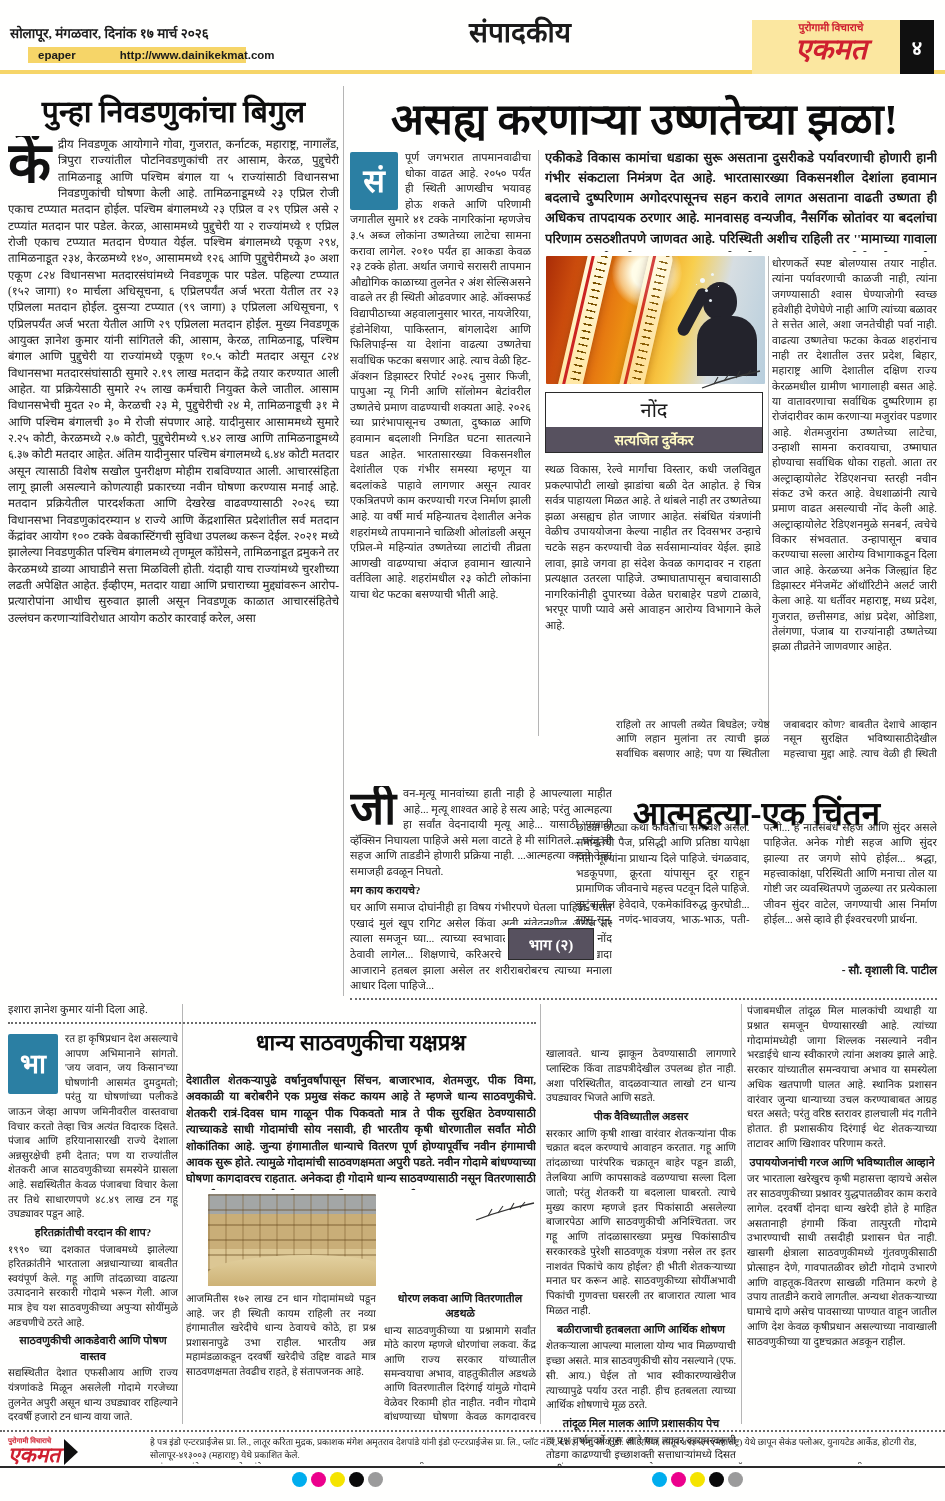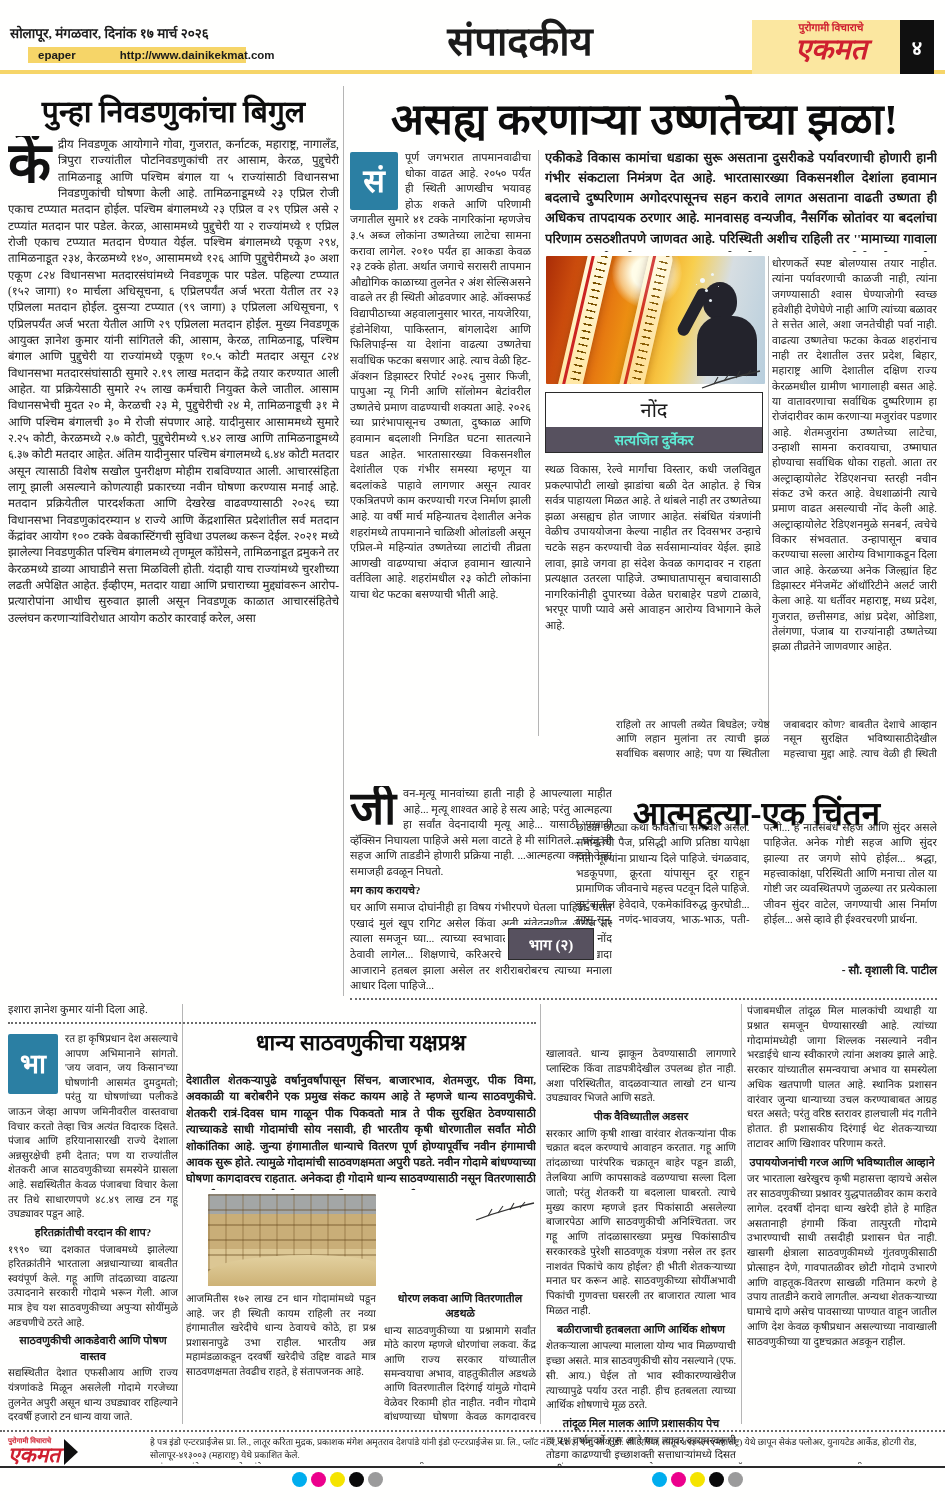--- a/index.html
+++ b/index.html
@@ -18,30 +18,30 @@
   .dropcap.plain{color:#111;font-size:56px;}
   .dropcap.boxed{color:#fff;background:#2b7fa3;font-size:32px;width:48px;height:58px;
                  display:flex;align-items:center;justify-content:center;border-radius:2px;}
   
   .dateline{font-size:13.5px;font-weight:bold;}
   .epaper{background:#f6d568;display:flex;align-items:center;gap:22px;padding:2px 10px;
           font-size:11.5px;font-family:"Liberation Sans",sans-serif;font-weight:bold;}
   .epaper .glyph{width:11px;height:11px;border-radius:50%;background:#cf2030;display:inline-block;
                  box-shadow:inset 0 0 0 2px #fff3;}
   .yellow-rule{position:absolute;left:0;top:70px;width:945px;height:4px;background:#f6d568;}
-  .section-title{font-size:40px;font-weight:bold;font-family:Liberation Mono, monospace;}
+  .section-title{font-size:28px;font-weight:bold;font-family:Liberation Mono, monospace;}
   .masthead{background:#fbe7a0;text-align:center;padding:3px 6px 4px;}
   .masthead .tag{color:#cf2030;font-size:10.5px;font-weight:bold;line-height:1;}
   .masthead .nm{color:#cf2030;font-size:29px;font-weight:bold;line-height:1.05;font-style:italic;}
   .pagebox{background:#101010;color:#fff;display:flex;align-items:center;justify-content:center;
            font-size:20px;font-weight:bold;}
   
   .note-box{border:1.5px solid #2a2a2a;background:#fff;}
   .note-box .ttl{font-size:20px;font-weight:normal;text-align:center;padding:3px 0 4px;}
-  .note-box .band{background:#57515f;color:#5eead4;text-align:center;font-weight:bold;
+  .note-box .band{background:#57515f;color:#fef9c3;text-align:center;font-weight:bold;
                   font-size:14px;padding:3px 0;}
   .part-box{position:absolute;background:#57515f;color:#fff;font-weight:bold;font-size:15px;
             display:flex;align-items:center;justify-content:center;border:1px solid #2a2a2a;
             box-shadow:0 0 0 3px #fff;}
   .sub{font-weight:bold;font-size:11px;margin:3px 0 2px;}
   
   .photo{position:absolute;overflow:hidden;border-radius:1px;}
   .heat{background:linear-gradient(103deg,#a92c07 0%,#dd5d10 20%,#f09912 42%,#f8cf4e 60%,#d7dee2 76%,#b7cedd 100%);}
   .heat .sun{position:absolute;right:38%;top:-18px;width:70px;height:70px;border-radius:50%;
              background:radial-gradient(circle,#fffde9 0 30%,rgba(255,250,220,.55) 55%,transparent 72%);}

